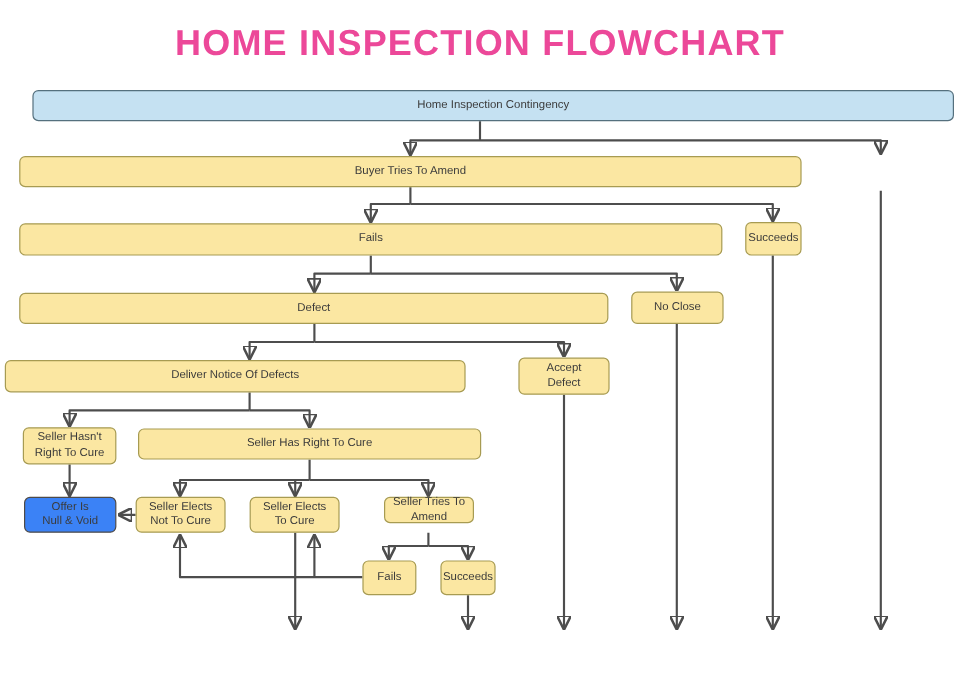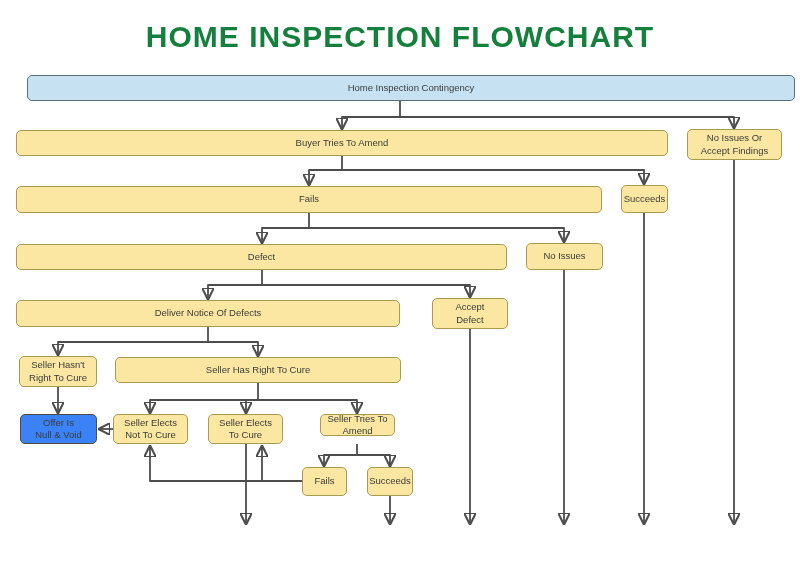--- a/index.html
+++ b/index.html
@@ -3,21 +3,21 @@
 <meta charset="utf-8">
 <style>
   html,body{margin:0;padding:0;background:#ffffff;}
   .canvas{
     position:relative;width:800px;height:573px;background:#ffffff;
     font-family:"Liberation Sans",sans-serif;overflow:hidden;
   }
   .title{
     position:absolute;top:20px;left:0;width:100%;margin:0;
     text-align:center;font-size:30px;font-weight:bold;letter-spacing:1px;
-    color:#15803d;
+    color:#ec4899;
   }
   svg.connectors{position:absolute;left:0;top:0;width:800px;height:573px;}
   svg.connectors path{fill:none;stroke:#4d4d4d;stroke-width:1.8;stroke-linejoin:round;}
   svg.connectors path.arr{marker-end:url(#arrowhead);}
   .node{
     position:absolute;display:flex;align-items:center;justify-content:center;
     text-align:center;font-size:9.5px;line-height:1.3;color:#3b3b3b;
     border-radius:5px;border:1.6px solid;white-space:pre-line;
     box-sizing:border-box;padding:1px 2px;
   }
@@ -25,21 +25,21 @@
   .blue{background:#C5E1F2;border-color:#55707E;}
   .green{background:#CCE7AE;border-color:#5C6E51;}
   .pink{background:#3b82f6;border-color:#4E4A47;}
   #n-contingency{left:27px;top:75px;width:768px;height:26px;}
   #n-buyer-amend{left:16px;top:130px;width:652px;height:26px;}
   #n-no-issues{left:687px;top:129px;width:95px;height:31px;}
   #n-fails-1{left:16px;top:186px;width:586px;height:27px;}
   #n-succeeds-1{left:621px;top:185px;width:47px;height:28px;}
   #n-defect{left:16px;top:244px;width:491px;height:26px;}
   #n-no-defect{left:526px;top:243px;width:77px;height:27px;}
-  #n-deliver-notice{left:16px;top:300px;width:384px;height:27px;}
+  #n-deliver-notice{left:4px;top:300px;width:384px;height:27px;}
   #n-accept-defect{left:432px;top:298px;width:76px;height:31px;}
   #n-seller-hasnt{left:19px;top:356px;width:78px;height:31px;}
   #n-seller-has{left:115px;top:357px;width:286px;height:26px;}
   #n-null-void{left:20px;top:414px;width:77px;height:30px;}
   #n-elects-not{left:113px;top:414px;width:75px;height:30px;}
   #n-elects-cure{left:208px;top:414px;width:75px;height:30px;}
   #n-tries-amend{left:320px;top:414px;width:75px;height:22px;}
   #n-fails-2{left:302px;top:467px;width:45px;height:29px;}
   #n-succeeds-2{left:367px;top:467px;width:46px;height:29px;}
   #n-close{left:18px;top:525px;width:764px;height:27px;}
@@ -97,26 +97,24 @@
     <path class="arr" d="M246,444 L246,523"></path>
     <path class="arr" d="M390,496 L390,523"></path>
     <path class="arr" d="M470,329 L470,523"></path>
     <path class="arr" d="M564,270 L564,523"></path>
     <path class="arr" d="M644,213 L644,523"></path>
     <path class="arr" d="M734,159 L734,523"></path>
   </svg>
 
   <div class="node blue" id="n-contingency">Home Inspection Contingency</div>
   <div class="node yellow" id="n-buyer-amend">Buyer Tries To Amend</div>
-  <div class="node yellow" id="n-no-issues">No Issues Or
-Accept Findings</div>
   <div class="node yellow" id="n-fails-1">Fails</div>
   <div class="node yellow" id="n-succeeds-1">Succeeds</div>
   <div class="node yellow" id="n-defect">Defect</div>
-  <div class="node yellow" id="n-no-defect">No Issues</div>
+  <div class="node yellow" id="n-no-defect">No Close</div>
   <div class="node yellow" id="n-deliver-notice">Deliver Notice Of Defects</div>
   <div class="node yellow" id="n-accept-defect">Accept
 Defect</div>
   <div class="node yellow" id="n-seller-hasnt">Seller Hasn't
 Right To Cure</div>
   <div class="node yellow" id="n-seller-has">Seller Has Right To Cure</div>
   <div class="node pink" id="n-null-void">Offer Is
 Null &amp; Void</div>
   <div class="node yellow" id="n-elects-not">Seller Elects
 Not To Cure</div>

